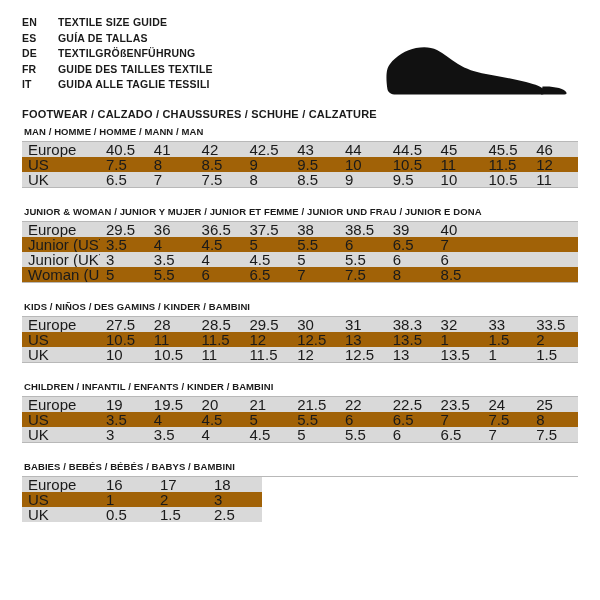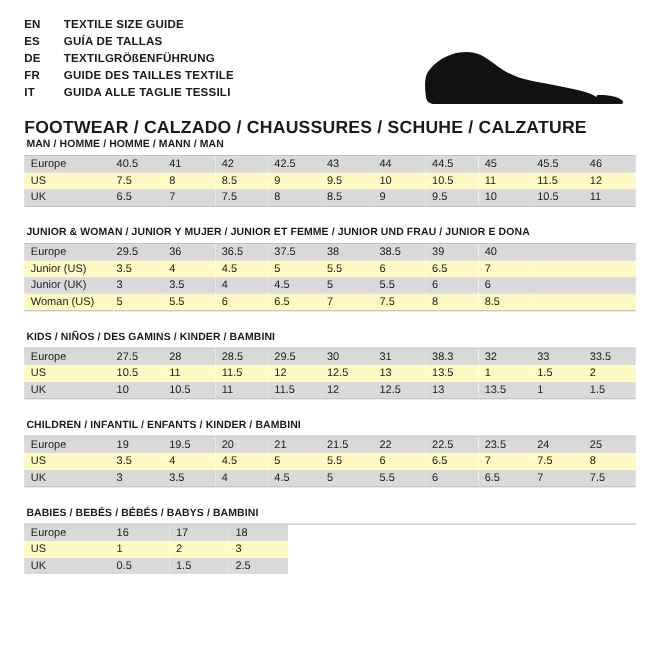--- a/index.html
+++ b/index.html
@@ -49,21 +49,21 @@
 
   .shoe-art {
     position: absolute;
     top: 18px;
     right: 6px;
     width: 190px;
     height: 70px;
   }
 
   .section-title {
-    font-size: 16px;
+    font-size: 11px;
     font-weight: bold;
     letter-spacing: 0.2px;
     margin: 14px 0 0 0;
     color: #1a1a1a;
   }
 
   
   .block {
     margin-top: 18px;
   }
@@ -76,36 +76,36 @@
   }
   .block-rule {
     height: 1px;
     background: #b8b8b8;
     width: 100%;
     margin-bottom: 0;
   }
   table.sizes {
     border-collapse: collapse;
     width: 100%;
-    font-size: 10px;
+    font-size: 15px;
     table-layout: fixed;
   }
   table.sizes td {
     height: 15px;
     line-height: 15px;
     padding: 0 0 0 6px;
     color: #1a1a1a;
     white-space: nowrap;
     overflow: hidden;
   }
   table.sizes tr.shaded td {
     background: #d9d9d9;
   }
   table.sizes tr.plain td {
-    background: #fef9c3;
+    background: #a16207;
   }
   td.rowlabel {
     width: 72px;
   }
   .narrow table.sizes {
     width: 240px;
   }
   .block-bottom-rule {
     height: 1px;
     background: #b8b8b8;

